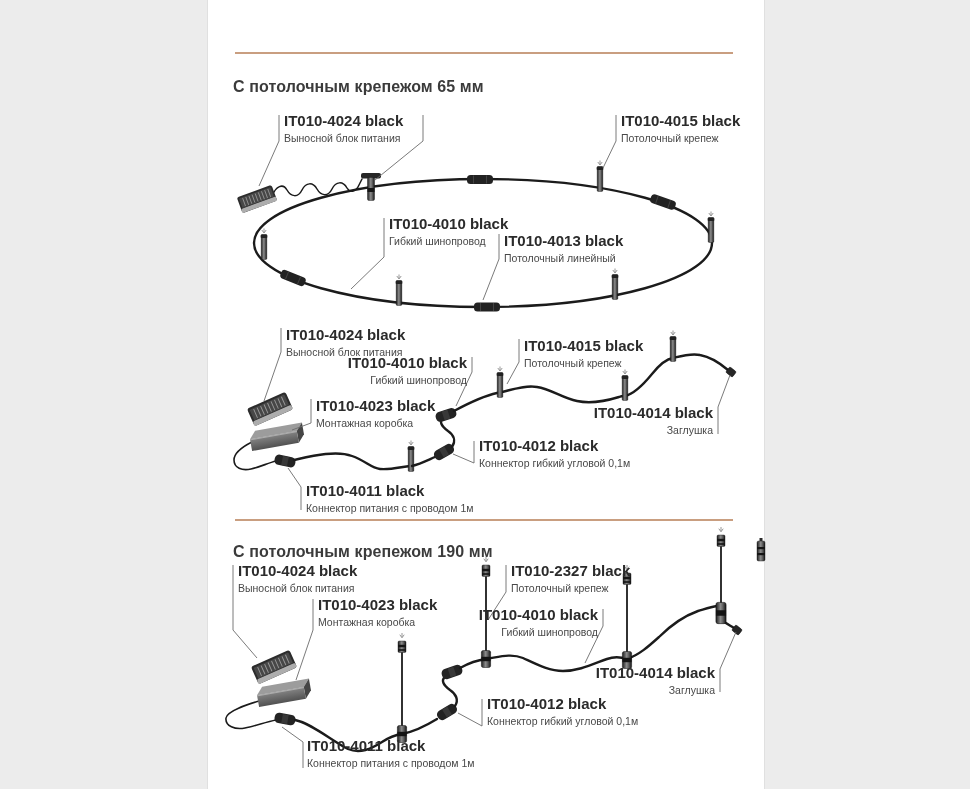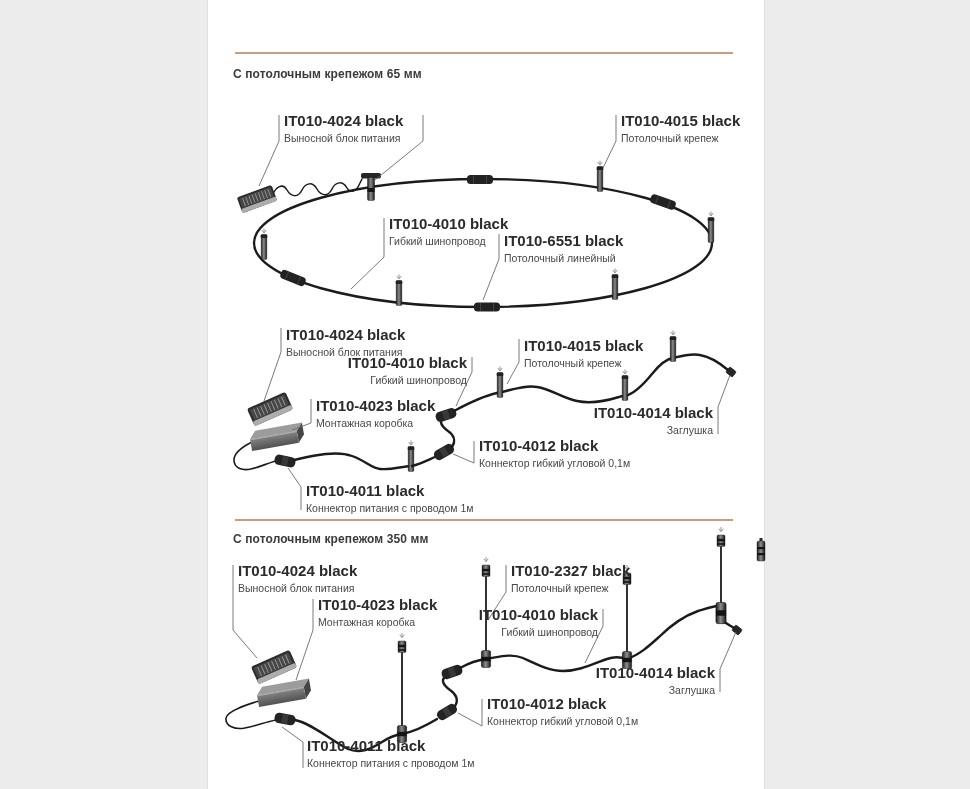--- a/index.html
+++ b/index.html
@@ -5,21 +5,21 @@
   html,body{margin:0;padding:0;}
   .stage{position:relative;width:970px;height:789px;background:#ececec;
          font-family:"Liberation Sans",sans-serif;overflow:hidden;}
   .page{position:absolute;left:207px;top:0;width:558px;height:789px;background:#ffffff;
         border-left:1px solid #e0e0e0;border-right:1px solid #e0e0e0;box-sizing:border-box;}
   .title{position:absolute;left:207px;top:26px;width:558px;text-align:center;
          font-size:13px;font-weight:700;letter-spacing:.3px;color:#3f3f3f;}
   .rule{position:absolute;height:2px;background:#c99e80;}
   .rule1{left:235px;top:52px;width:498px;}
   .rule2{left:235px;top:519px;width:498px;}
-  .hd{position:absolute;font-size:12px;font-weight:700;color:#3b3b3b;letter-spacing:.1px;}
+  .hd{position:absolute;font-size:16px;font-weight:700;color:#3b3b3b;letter-spacing:.1px;margin-top:11px;}
   .hd1{left:233px;top:67px;}
   .hd2{left:233px;top:532px;}
   svg.art{position:absolute;left:0;top:0;}
   .lb{position:absolute;line-height:12px;white-space:nowrap;}
   .lb .c{font-size:15px;font-weight:700;color:#2b2b2b;}
   .lb .d{font-size:10.5px;color:#484848;margin-top:5px;}
   .lb.r{text-align:right;}
   .trk{fill:none;stroke:#1b1b1b;stroke-width:2.4;stroke-linecap:round;}
   .wire{fill:none;stroke:#1b1b1b;stroke-width:1.6;stroke-linecap:round;}
   .cbl{fill:none;stroke:#1b1b1b;stroke-width:1.5;stroke-linecap:round;}
@@ -28,21 +28,21 @@
 </style>
 </head>
 <body>
 
 <div class="stage">
   <div class="page"></div>
 
   <div class="rule rule1"></div>
   <div class="rule rule2"></div>
   <div class="hd hd1">С потолочным крепежом 65 мм</div>
-  <div class="hd hd2">С потолочным крепежом 350 мм</div>
+  <div class="hd hd2">С потолочным крепежом 190 мм</div>
 
   <svg class="art" width="970" height="789" viewBox="0 0 970 789">
     <defs>
       <linearGradient id="pinG" x1="0" y1="0" x2="1" y2="0">
         <stop offset="0" stop-color="#1e1e1e"></stop>
           <stop offset="0.45" stop-color="#8a8a8a"></stop>
         <stop offset="0.62" stop-color="#6e6e6e"></stop>
           <stop offset="1" stop-color="#151515"></stop>
       </linearGradient>
       <linearGradient id="boxG" x1="0" y1="0" x2="0" y2="1">
@@ -235,21 +235,21 @@
   </div>
   <div class="lb" style="left:621px;top:115px">
     <div class="c">IT010-4015 black</div>
     <div class="d">Потолочный крепеж</div>
   </div>
   <div class="lb" style="left:389px;top:218px">
     <div class="c">IT010-4010 black</div>
     <div class="d">Гибкий шинопровод</div>
   </div>
   <div class="lb" style="left:504px;top:235px">
-    <div class="c">IT010-6551 black</div>
+    <div class="c">IT010-4013 black</div>
     <div class="d">Потолочный линейный</div>
   </div>
 
   <div class="lb" style="left:286px;top:329px">
     <div class="c">IT010-4024 black</div>
     <div class="d">Выносной блок питания</div>
   </div>
   <div class="lb r" style="left:347px;top:357px;width:120px">
     <div class="c">IT010-4010 black</div>
     <div class="d">Гибкий шинопровод</div>

